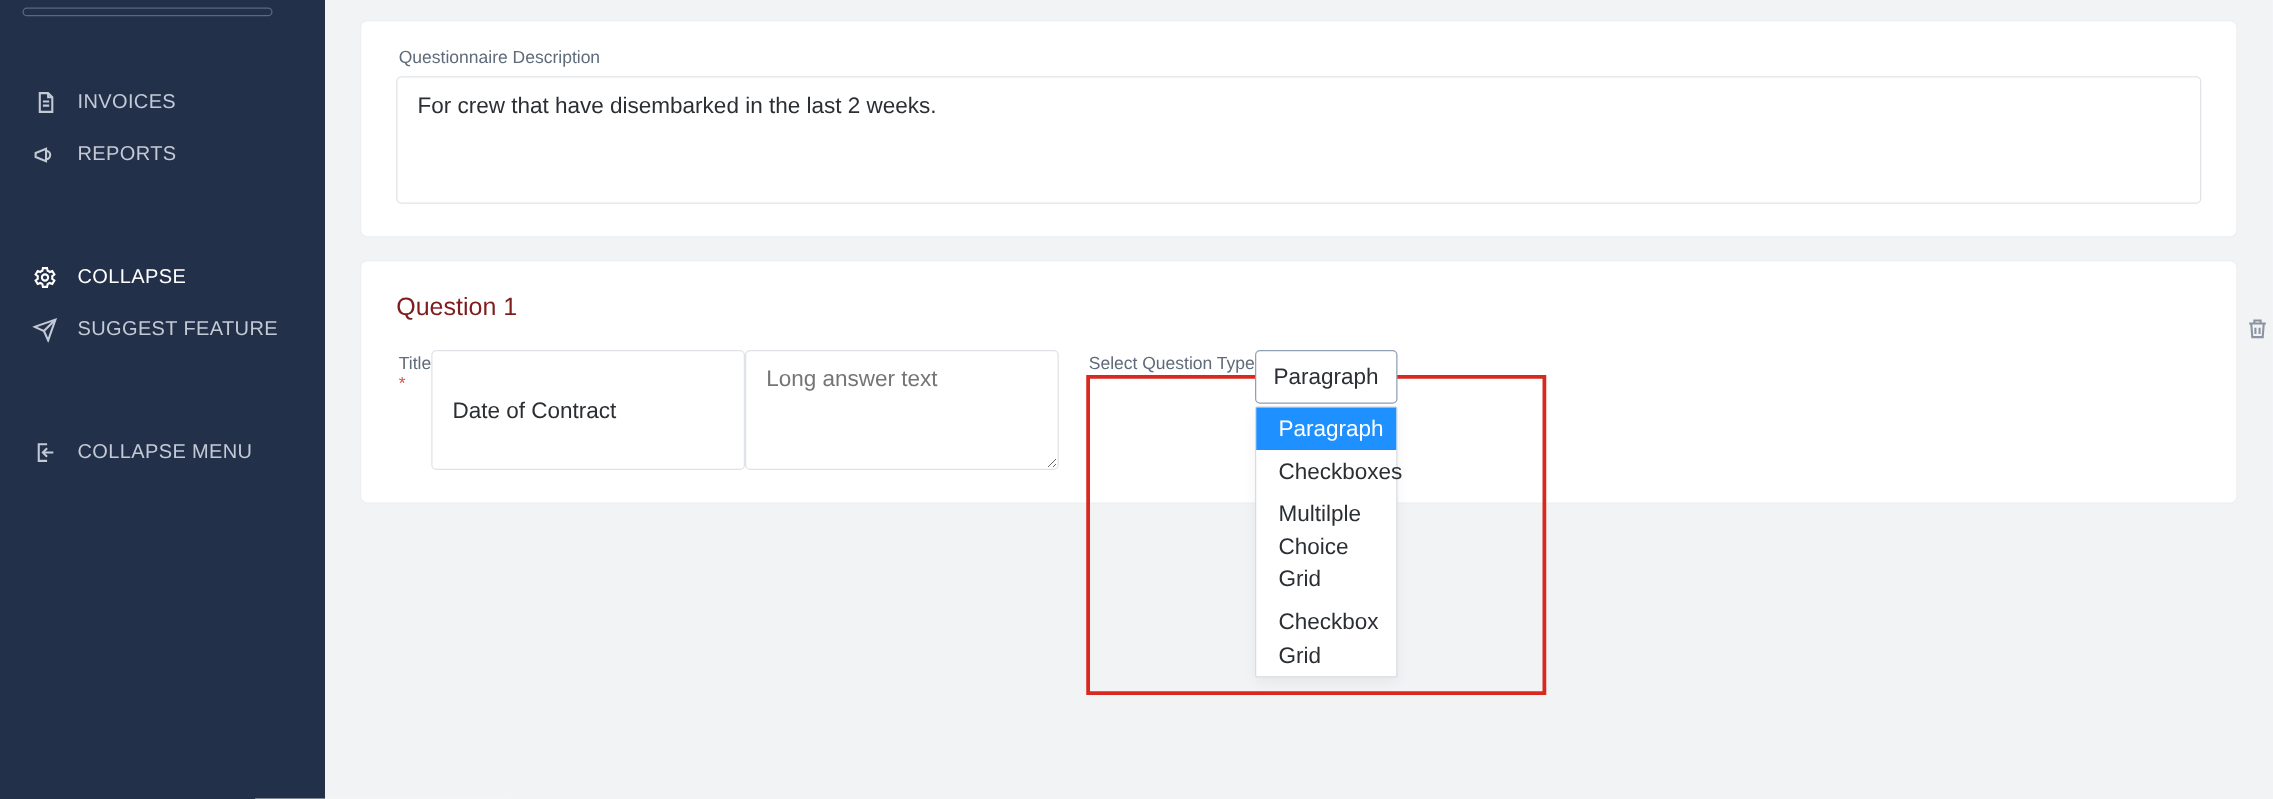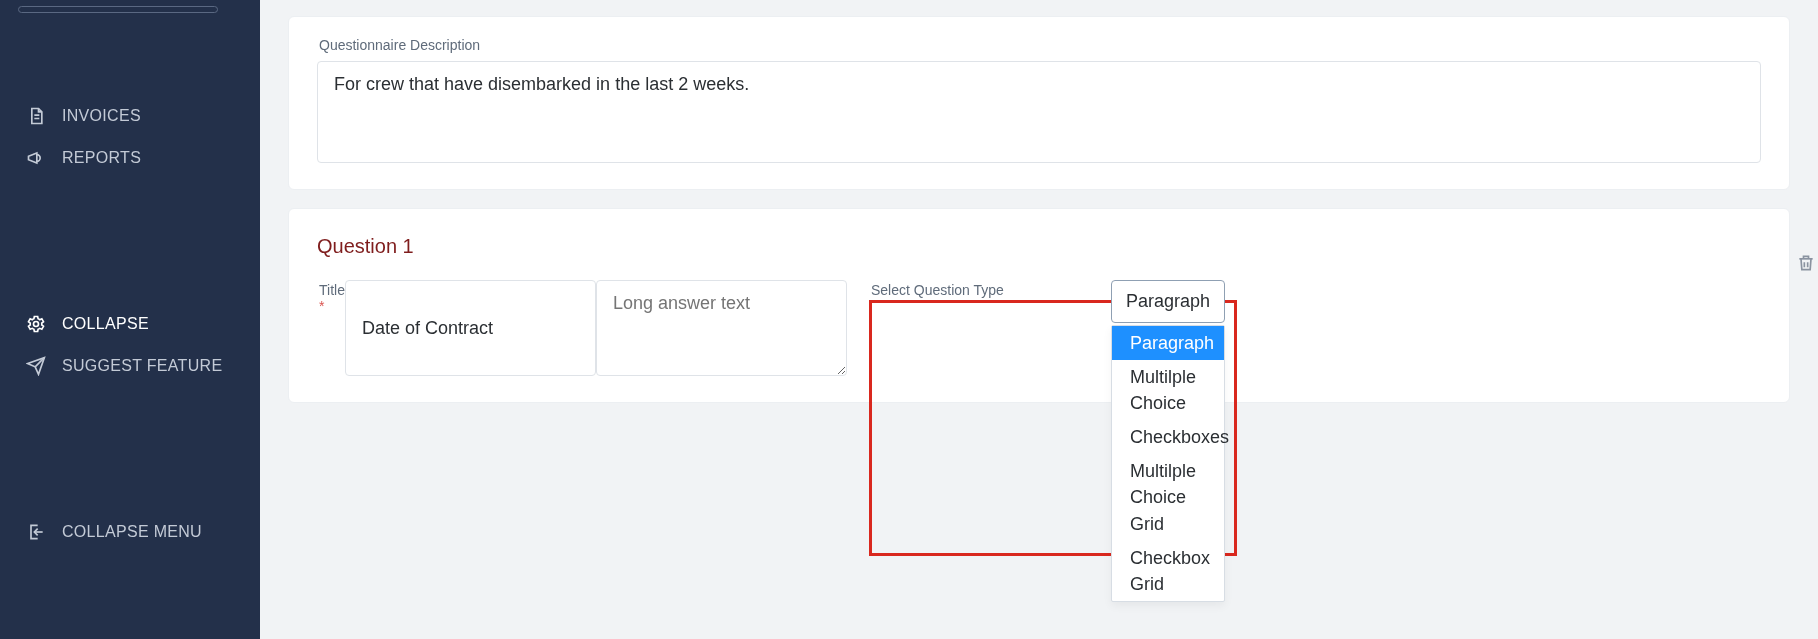--- a/index.html
+++ b/index.html
@@ -17,21 +17,20 @@
   }
   
   .sidebar {
     width: 260px;
     background: #23304a;
     color: #cdd4e0;
     display: flex;
     flex-direction: column;
     padding-top: 6px;
     flex: 0 0 260px;
-    gap: 34px;
   }
   .sidebar .top-box {
     border: 1px solid #5a6882;
     border-radius: 6px;
     margin: 0 18px 28px 18px;
     height: 7px;
     width: 200px;
   }
   .side-group { padding: 20px 0 8px 0; }
   .side-item {
@@ -86,21 +85,21 @@
     color: #7f1d1d;
     margin: 8px 0 22px 0;
   }
   .row {
     display: flex;
     gap: 22px;
     align-items: flex-start;
   }
   .col { display:flex; }
   .title-col { width: 530px; }
-  .type-col { width: 356px; position:relative;justify-content:space-between; }
+  .type-col { width: 356px; position:relative; }
 
   .textish {
     border: 1px solid #dfe3e8;
     border-radius: 4px;
     background:#fff;
     font-size: 18px;
     color: #2b2f33;
     padding: 12px 16px;
     width: 100%;
     font-family: Liberation Sans, sans-serif;
@@ -269,21 +268,20 @@
           <div class="hi-box"></div>
           <div class="field-label">Select Question Type</div>
 
           <div style="position:relative;">
             <div class="select-wrap">
               <span>Paragraph</span>
             </div>
 
             <div class="dropdown">
               <div class="dropdown-item sel">Paragraph</div>
-              <div class="dropdown-item">Multilple Choice</div>
               <div class="dropdown-item">Checkboxes</div>
               <div class="dropdown-item">Multilple Choice Grid</div>
               <div class="dropdown-item">Checkbox Grid</div>
             </div>
           </div>
         </div>
       </div>
     </section>
 
   </main>

